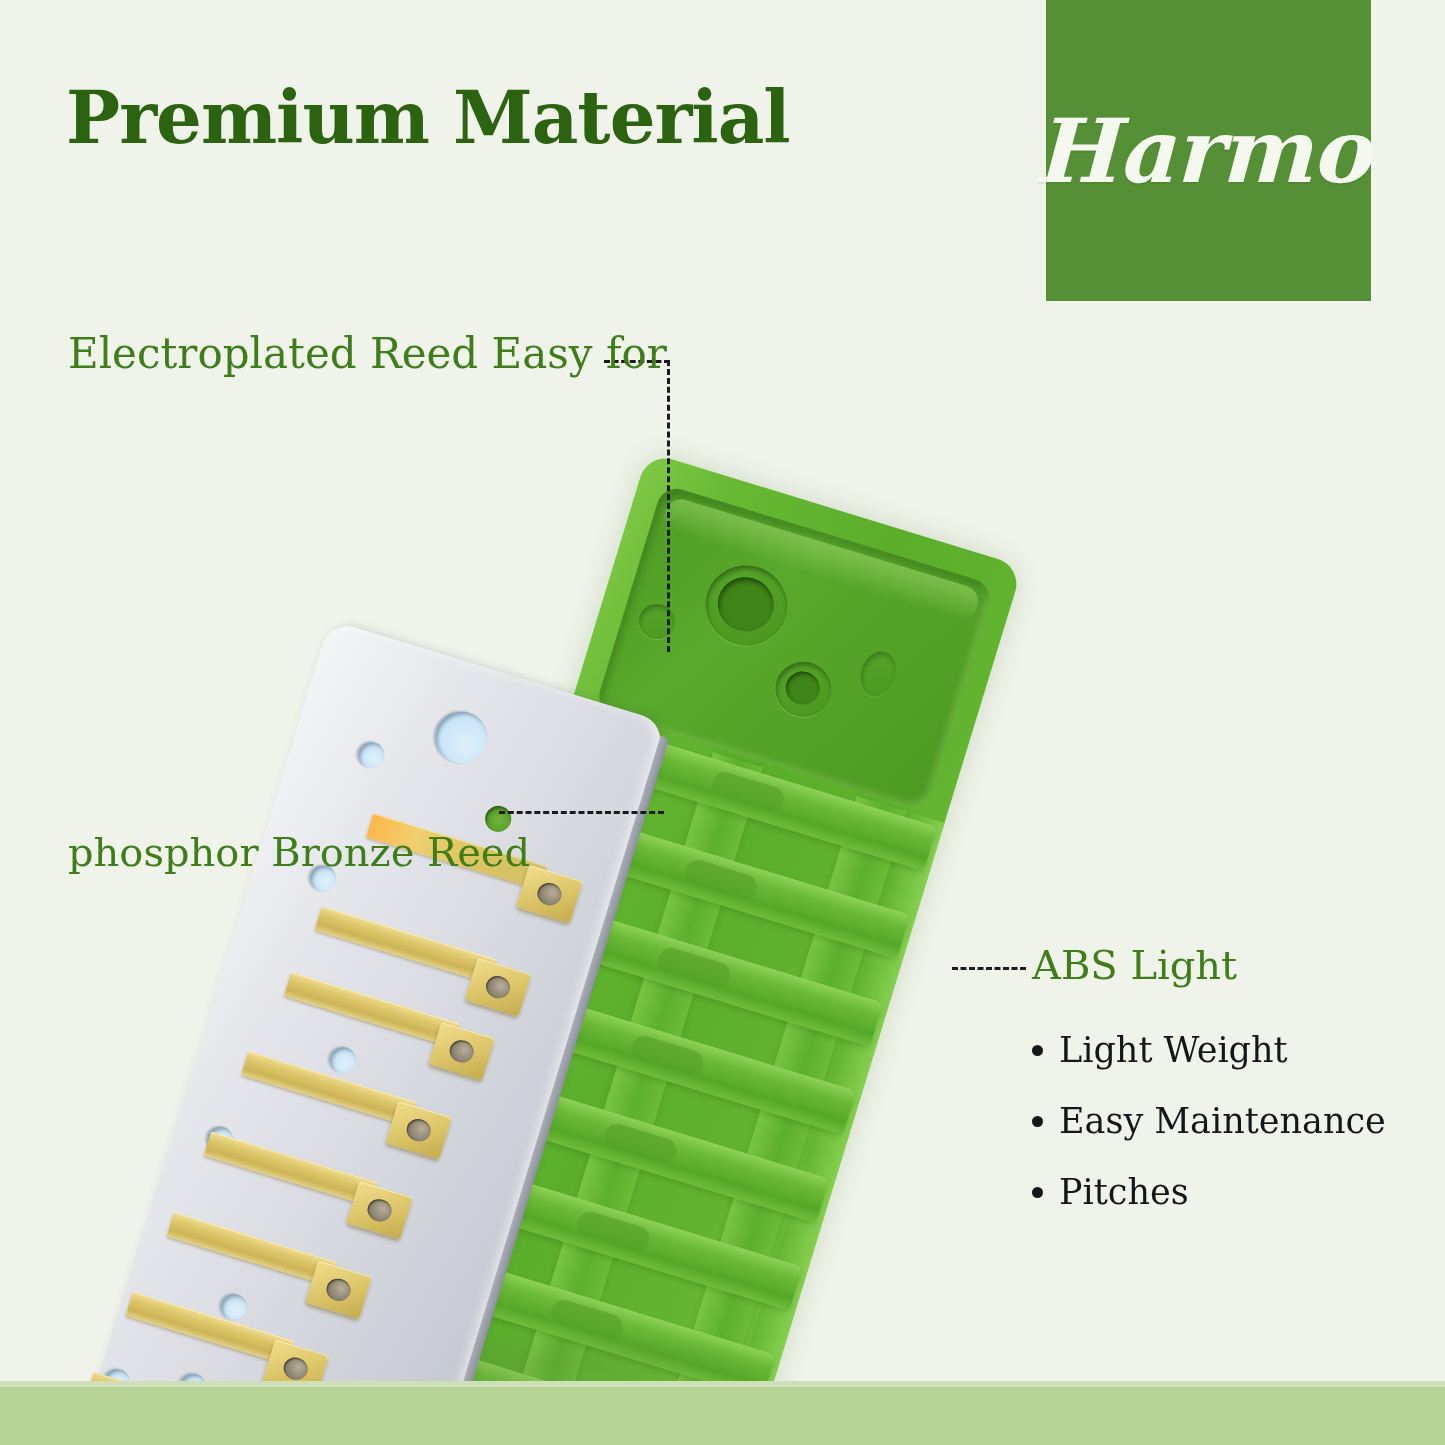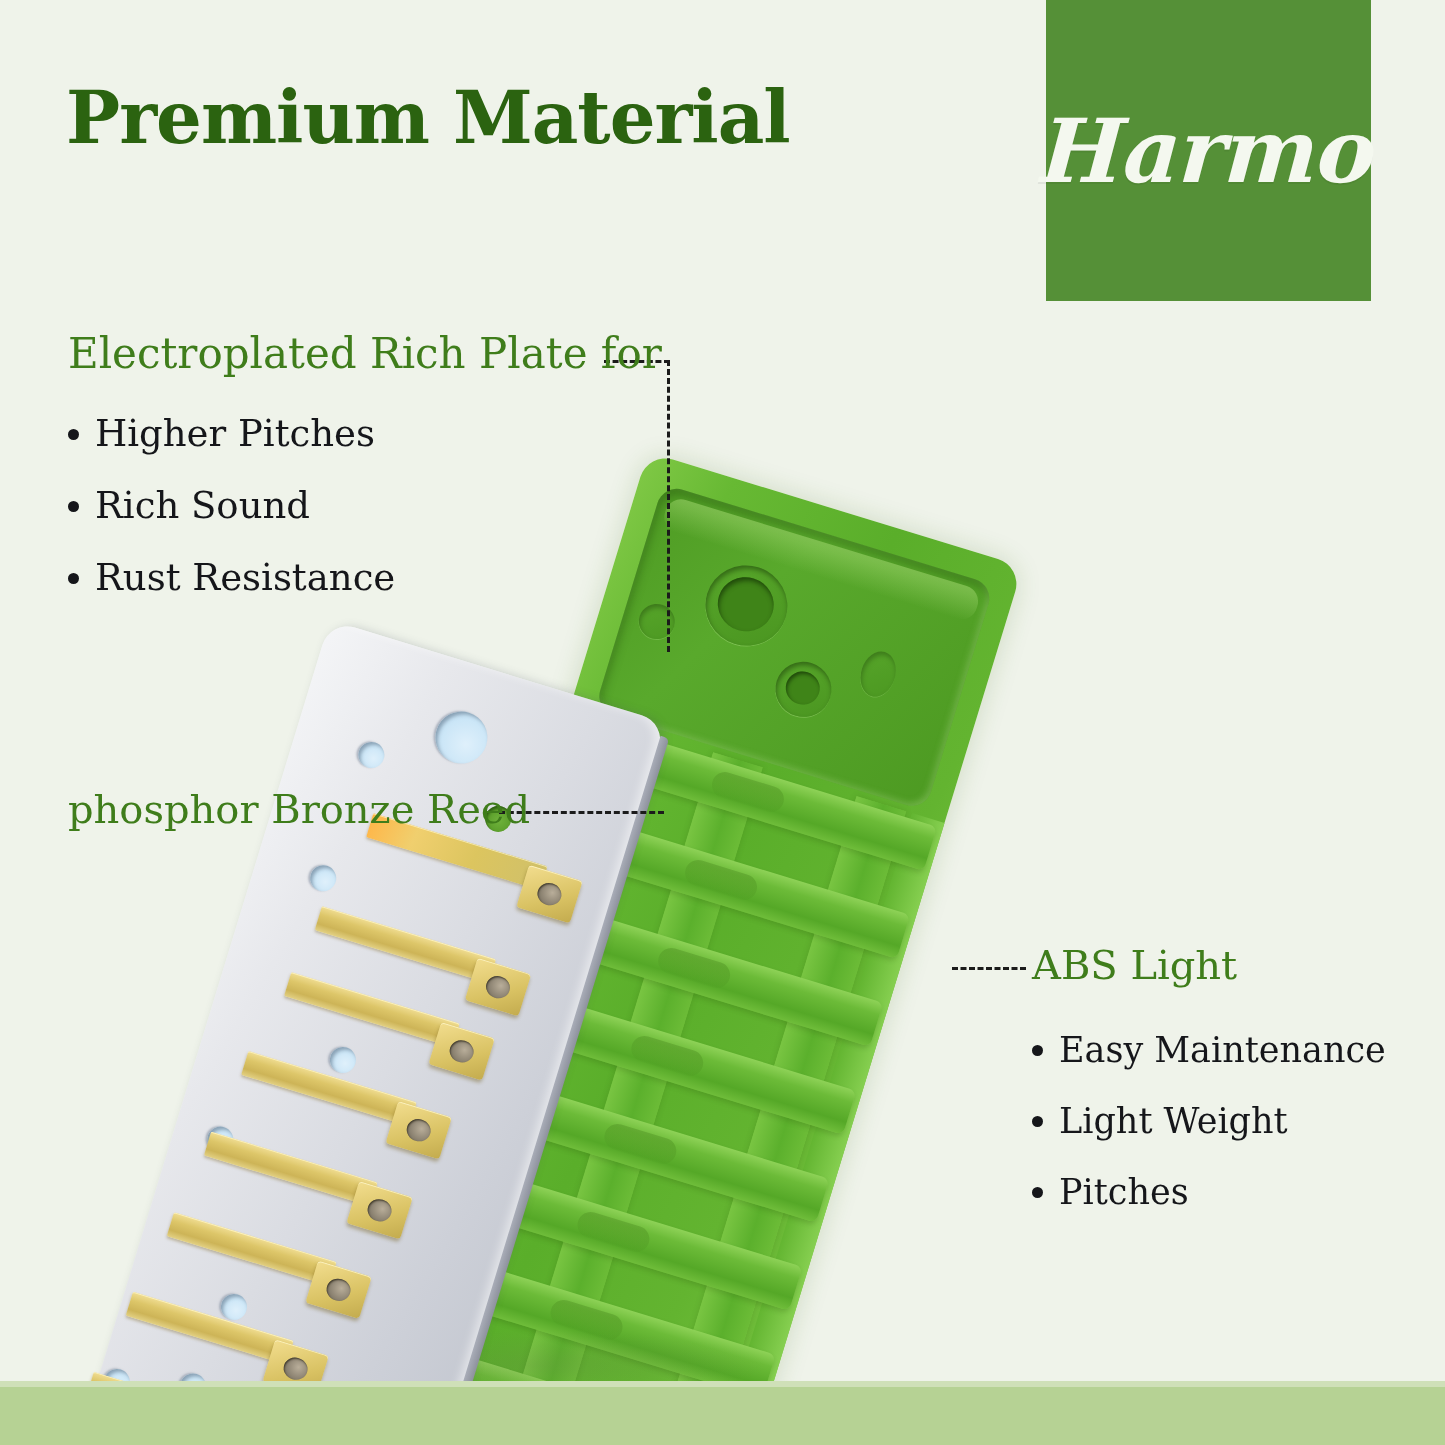--- a/index.html
+++ b/index.html
@@ -54,21 +54,21 @@
   }
   .bullets .dot{
     display:inline-block;width:11px;height:11px;border-radius:50%;
     background:#15161a;margin-right:16px;flex:none;
     position:relative;top:-6px;
   }
   .blk1 .bullets{margin-top:36px;}
   .blk1 .bullets li{font-size:37px;margin-bottom:29px;}
 
   .blk2{position:absolute;left:68px;top:788px;width:350px;}
-  .blk2 .callout-title{font-size:40px;line-height:1.05;}
+  .blk2 .callout-title{font-size:40px;line-height:1.05;margin-top:43px;}
   .body-copy{
     margin-top:23px;
     font-family:"DejaVu Serif", serif;
     font-size:33px;line-height:1.22;color:#15161a;
   }
 
   .blk3{position:absolute;left:1032px;top:944px;}
   .blk3 .callout-title{font-size:40px;line-height:1.05;}
   .blk3 .bullets{margin-top:44px;}
   .blk3 .bullets li{font-size:35px;margin-bottom:31px;}
@@ -288,52 +288,38 @@
   </div>
 
   <div class="headline">Premium Material</div>
 
   <div class="lead h lead1h"></div>
   <div class="lead v lead1v"></div>
   <div class="lead h lead2h"></div>
   <div class="lead h lead3h"></div>
 
   <div class="blk1">
-    <div class="callout-title">Electroplated Rich Plate for</div>
+    <div class="callout-title">Electroplated Reed Easy for</div>
+  </div>
+
+  <div class="blk2">
+    <div class="callout-title">phosphor Bronze Reed</div>
+  </div>
+
+  <div class="blk3">
+    <div class="callout-title">ABS Light</div>
     <ul class="bullets">
       <li>
           <span class="dot"></span>
-          <span>Higher Pitches</span>
+          <span>Light Weight</span>
         </li>
-      <li>
-          <span class="dot"></span>
-          <span>Rich Sound</span>
-        </li>
-      <li>
-          <span class="dot"></span>
-          <span>Rust Resistance</span>
-        </li>
-    </ul>
-  </div>
-
-  <div class="blk2">
-    <div class="callout-title">phosphor Bronze Reed</div>
-  </div>
-
-  <div class="blk3">
-    <div class="callout-title">ABS Light</div>
-    <ul class="bullets">
       <li>
           <span class="dot"></span>
           <span>Easy Maintenance</span>
         </li>
       <li>
           <span class="dot"></span>
-          <span>Light Weight</span>
-        </li>
-      <li>
-          <span class="dot"></span>
           <span>Pitches</span>
         </li>
     </ul>
   </div>
 
 </div>
 
 </body></html>

